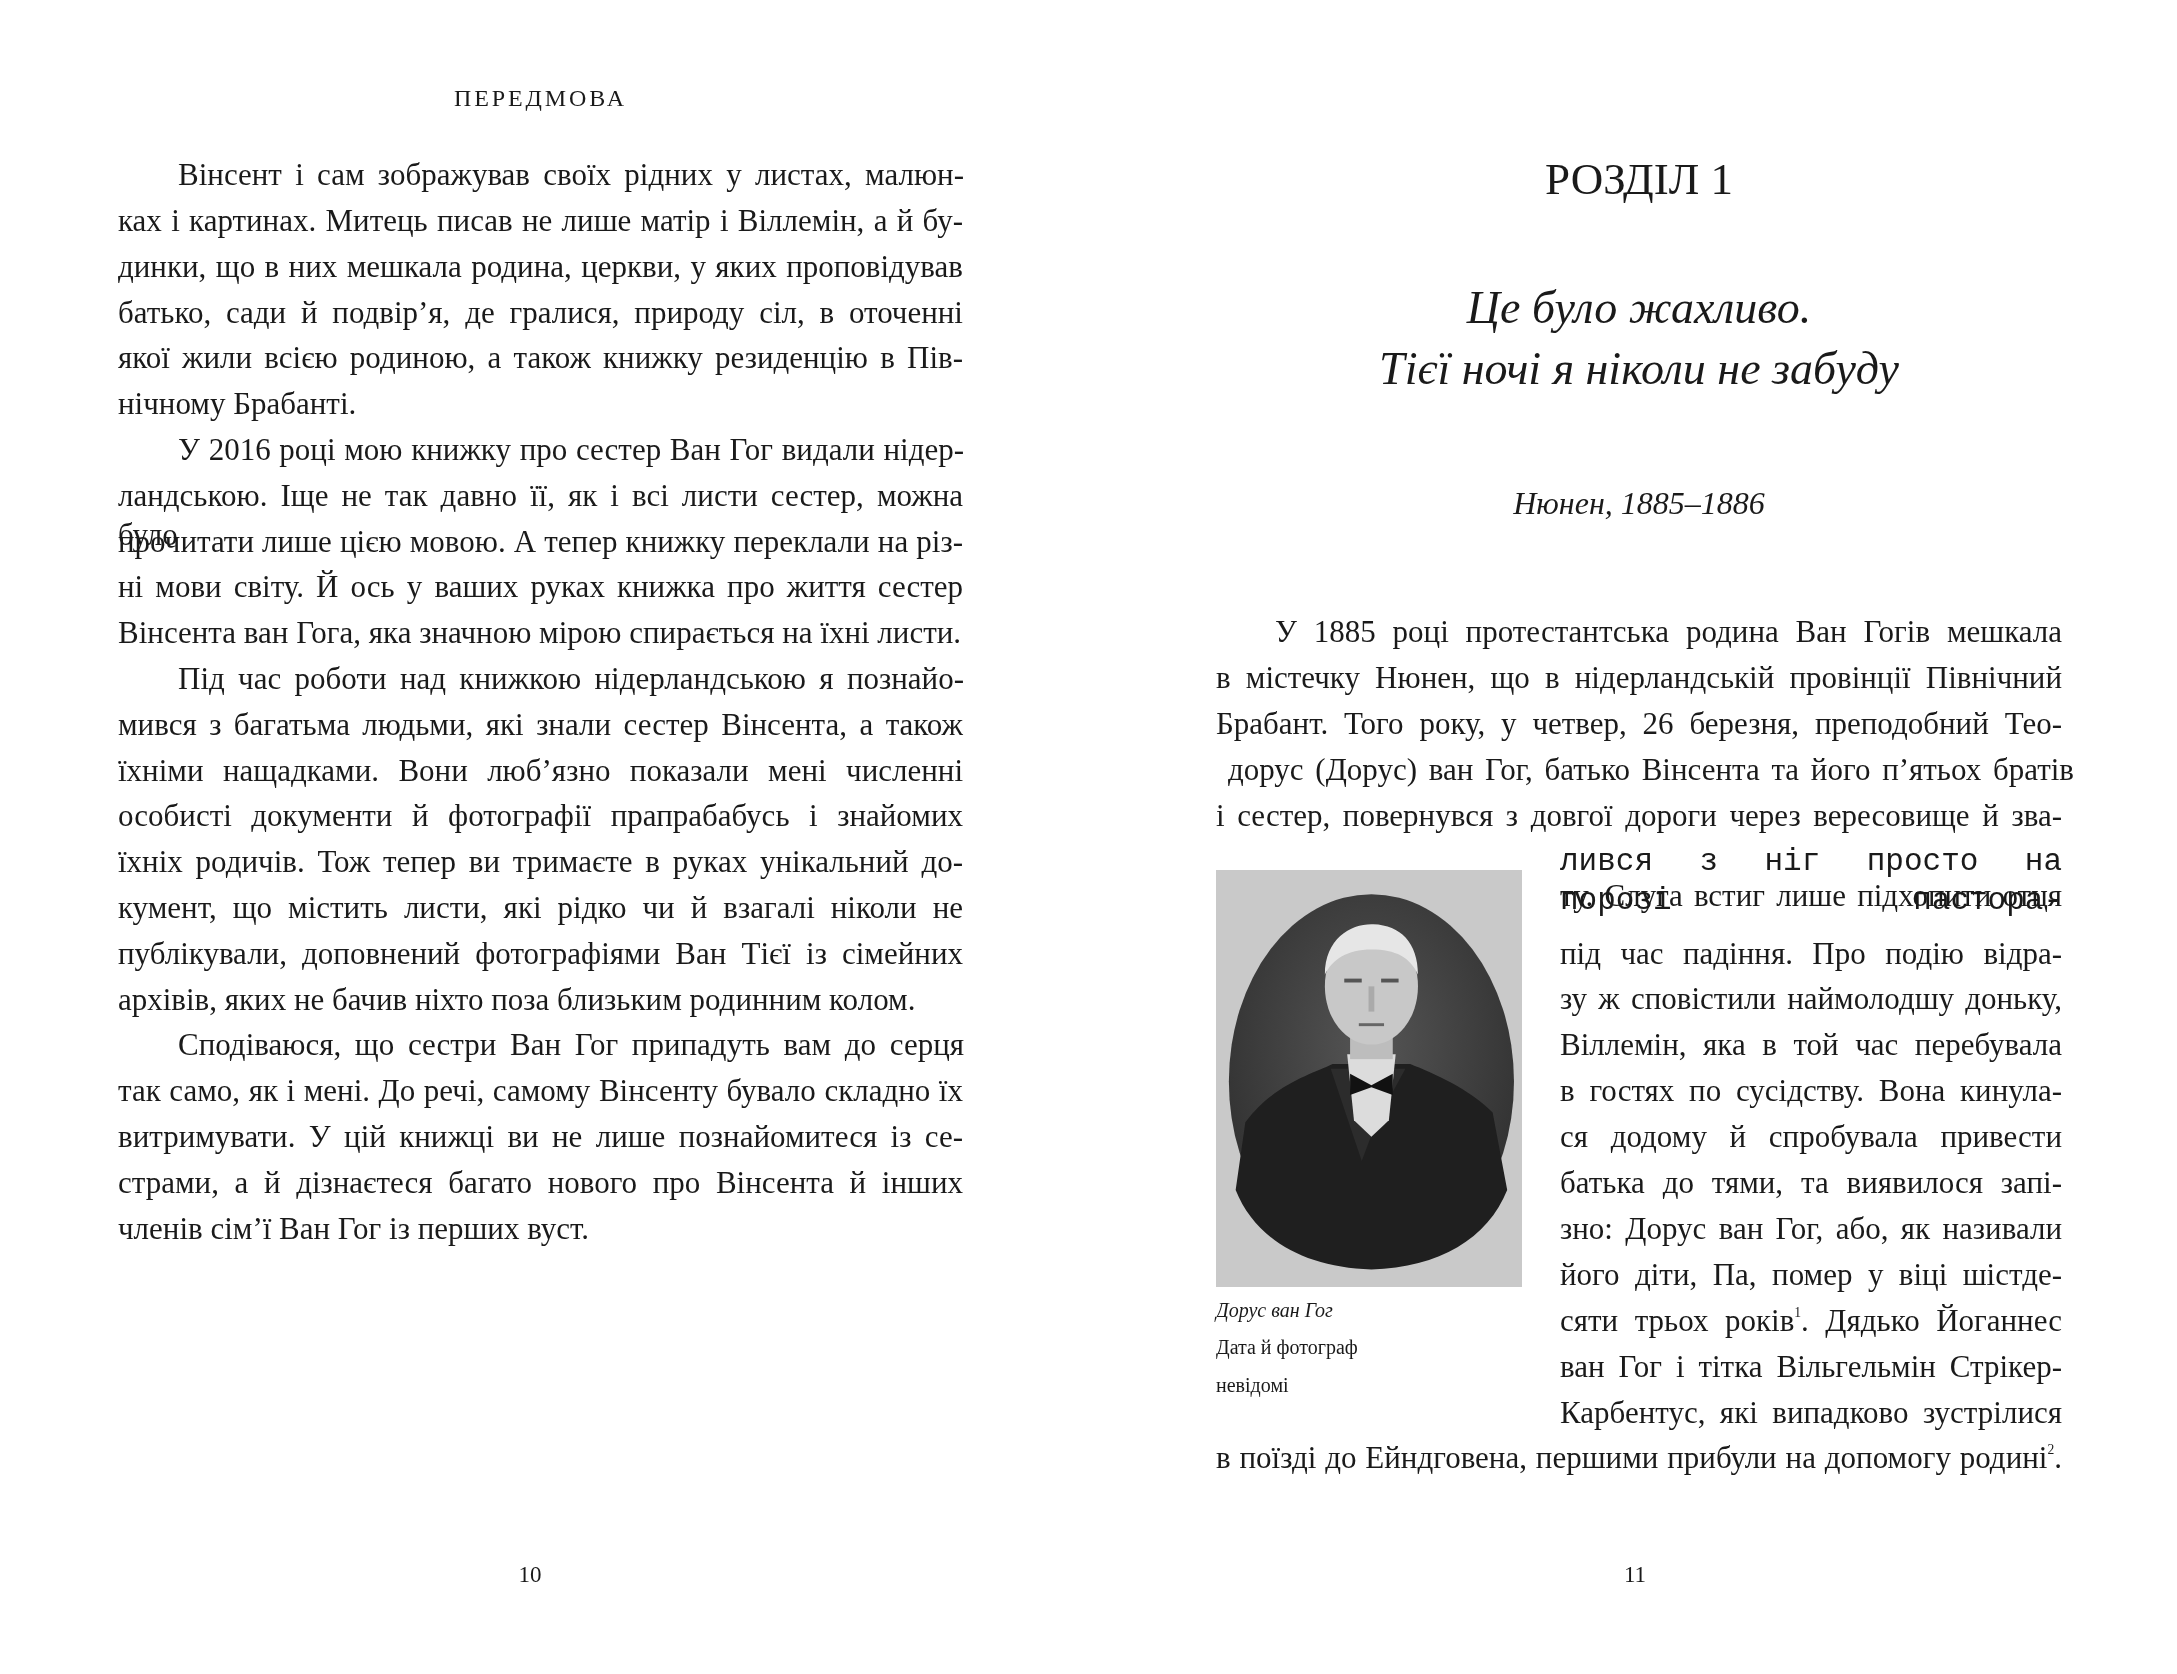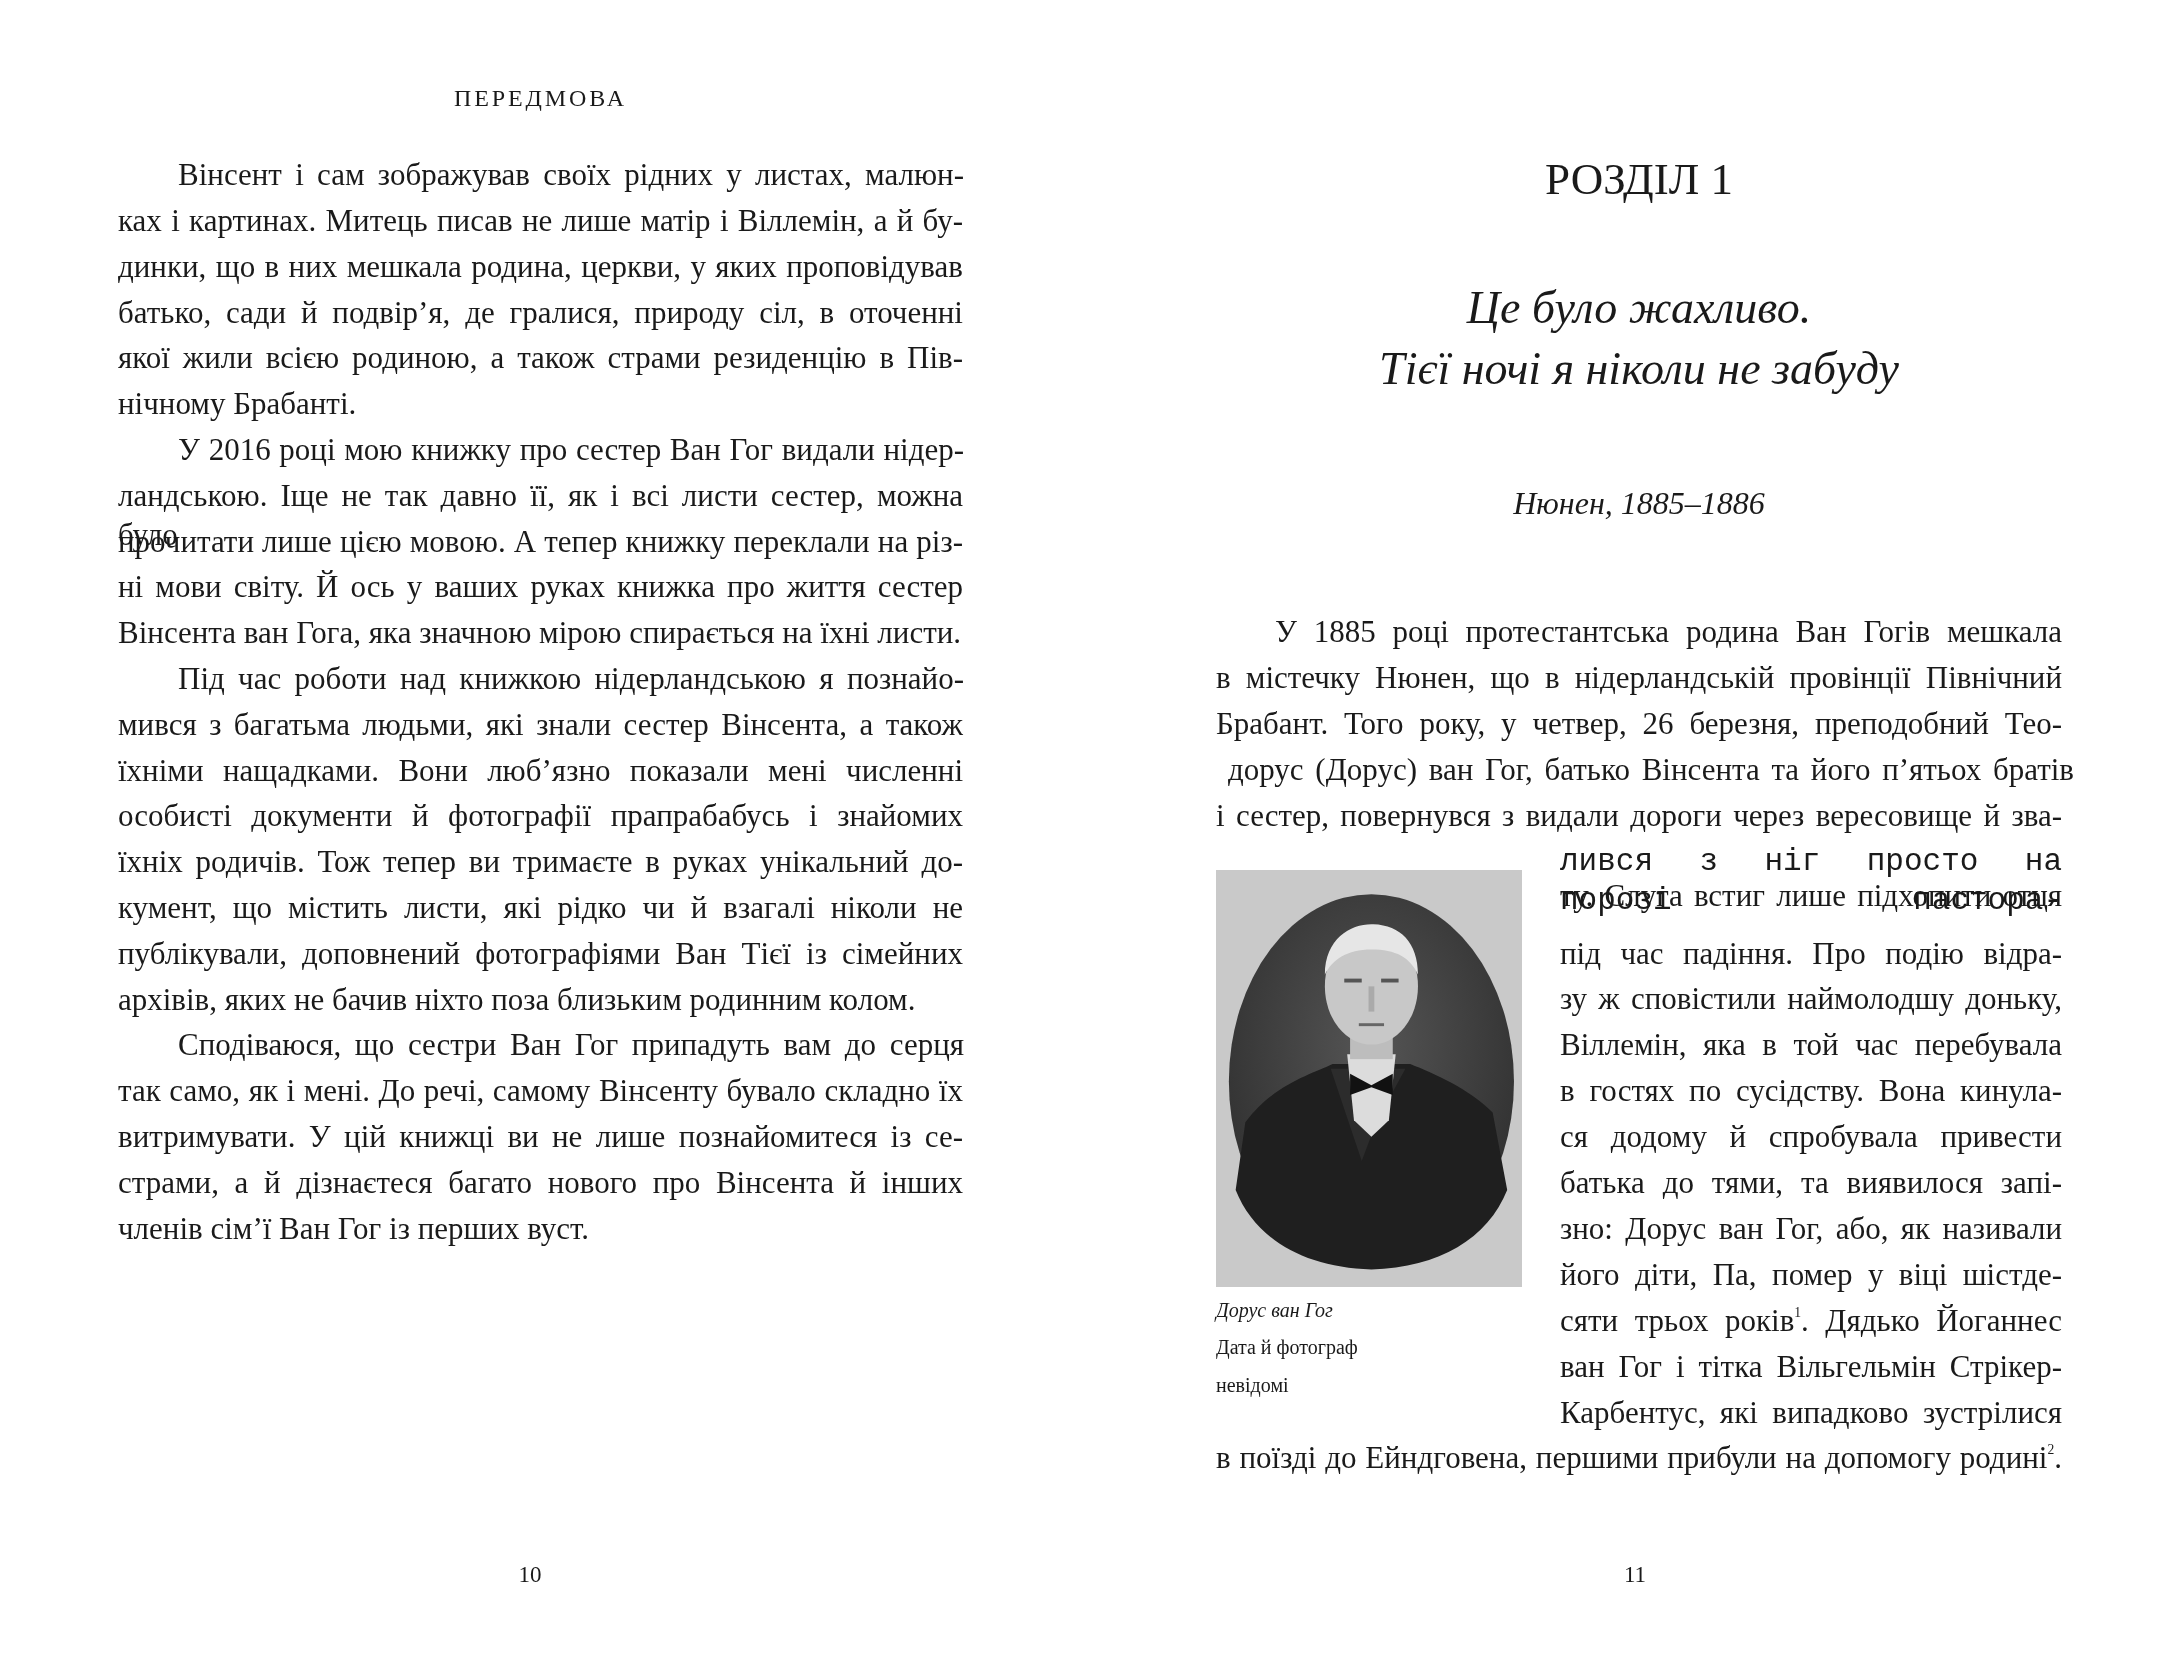--- a/index.html
+++ b/index.html
@@ -47,21 +47,21 @@
       <div class="line" style="left: 118px; width: 845px; top: 201px;">
         <div style="width: 100%; text-align: justify; text-align-last: justify; white-space: normal;"><span>ках і картинах. Митець писав не лише матір і Віллемін, а й бу-</span></div>
       </div>
       <div class="line" style="left: 118px; width: 845px; top: 247px;">
         <div style="width: 100%; text-align: justify; text-align-last: justify; white-space: normal;"><span>динки, що в них мешкала родина, церкви, у яких проповідував</span></div>
       </div>
       <div class="line" style="left: 118px; width: 845px; top: 293px;">
         <div style="width: 100%; text-align: justify; text-align-last: justify; white-space: normal;"><span>батько, сади й подвір’я, де гралися, природу сіл, в оточенні</span></div>
       </div>
       <div class="line" style="left: 118px; width: 845px; top: 338px;">
-        <div style="width: 100%; text-align: justify; text-align-last: justify; white-space: normal;"><span>якої жили всією родиною, а також страми резиденцію в Пів-</span></div>
+        <div style="width: 100%; text-align: justify; text-align-last: justify; white-space: normal;"><span>якої жили всією родиною, а також книжку резиденцію в Пів-</span></div>
       </div>
       <div class="line last" style="left: 118px; width: 845px; top: 384px;">
         <div style="width: 100%; text-align: justify; text-align-last: left; white-space: normal;"><span>нічному Брабанті.</span></div>
       </div>
       <div class="line" style="left: 178px; width: 786px; top: 430px;">
         <div style="width: 100%; text-align: justify; text-align-last: justify; white-space: normal;"><span>У 2016 році мою книжку про сестер Ван Гог видали нідер-</span></div>
       </div>
       <div class="line" style="left: 118px; width: 845px; top: 476px;">
         <div style="width: 100%; text-align: justify; text-align-last: justify; white-space: normal;"><span>ландською. Іще не так давно її, як і всі листи сестер, можна було</span></div>
       </div>
@@ -130,21 +130,21 @@
     <div class="line" style="left: 1216px; width: 846px; top: 658px;">
       <div style="width: 100%; text-align: justify; text-align-last: justify; white-space: normal;"><span>в містечку Нюнен, що в нідерландській провінції Північний</span></div>
     </div>
     <div class="line" style="left: 1216px; width: 846px; top: 704px;">
       <div style="width: 100%; text-align: justify; text-align-last: justify; white-space: normal;"><span>Брабант. Того року, у четвер, 26 березня, преподобний Тео-</span></div>
     </div>
     <div class="line" style="left: 1216px; width: 846px; top: 750px;">
       <div style="width: 100%; text-align: justify; text-align-last: justify; white-space: normal; margin-left: 12px;"><span>дорус (Дорус) ван Гог, батько Вінсента та його п’ятьох братів</span></div>
     </div>
     <div class="line" style="left: 1216px; width: 846px; top: 796px;">
-      <div style="width: 100%; text-align: justify; text-align-last: justify; white-space: normal;"><span>і сестер, повернувся з видали дороги через вересовище й зва-</span></div>
+      <div style="width: 100%; text-align: justify; text-align-last: justify; white-space: normal;"><span>і сестер, повернувся з довгої дороги через вересовище й зва-</span></div>
     </div>
     <div class="line" style="left: 1560px; width: 502px; top: 842px;">
       <div style="width: 100%; text-align: justify; text-align-last: justify; white-space: normal; font-family: Liberation Mono, monospace;"><span>лився з ніг просто на порозі пастора-</span></div>
     </div>
     <div class="line" style="left: 1560px; width: 502px; top: 876px;">
       <div style="width: 100%; text-align: justify; text-align-last: justify; white-space: normal;"><span>ту. Слуга встиг лише підхопити отця</span></div>
     </div>
     <div class="line" style="left: 1560px; width: 502px; top: 934px;">
       <div style="width: 100%; text-align: justify; text-align-last: justify; white-space: normal;"><span>під час падіння. Про подію відра-</span></div>
     </div>

